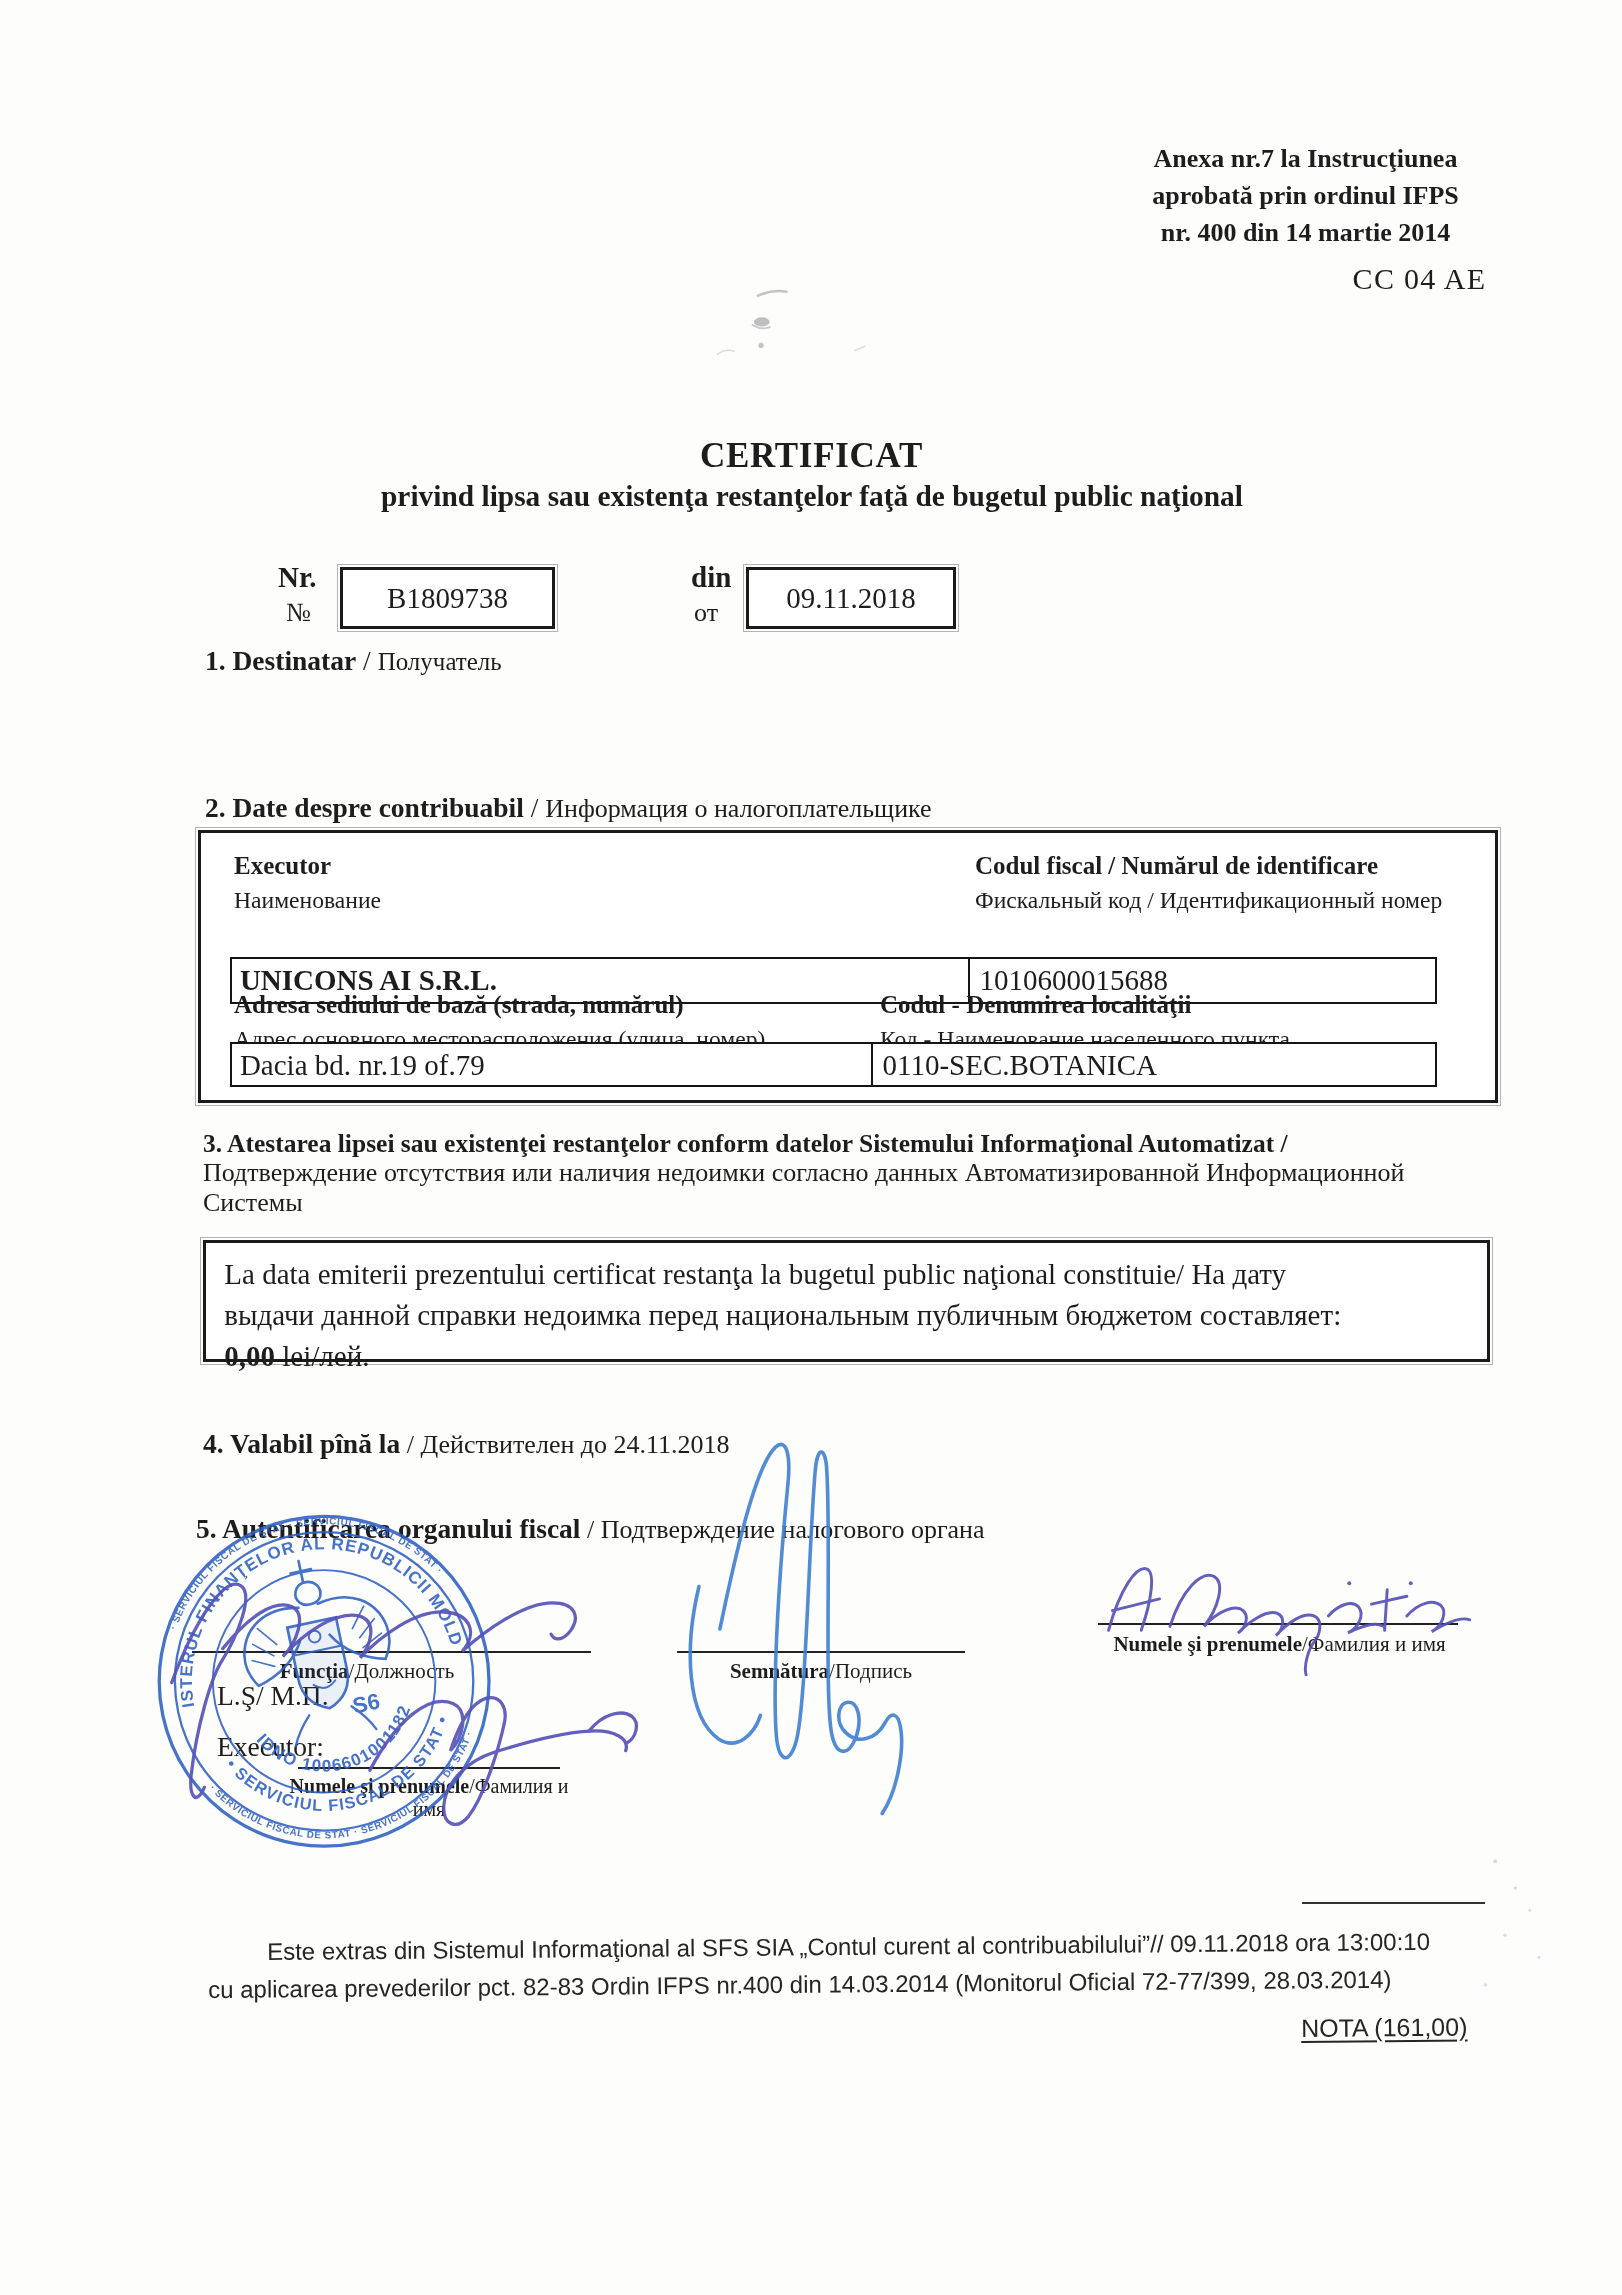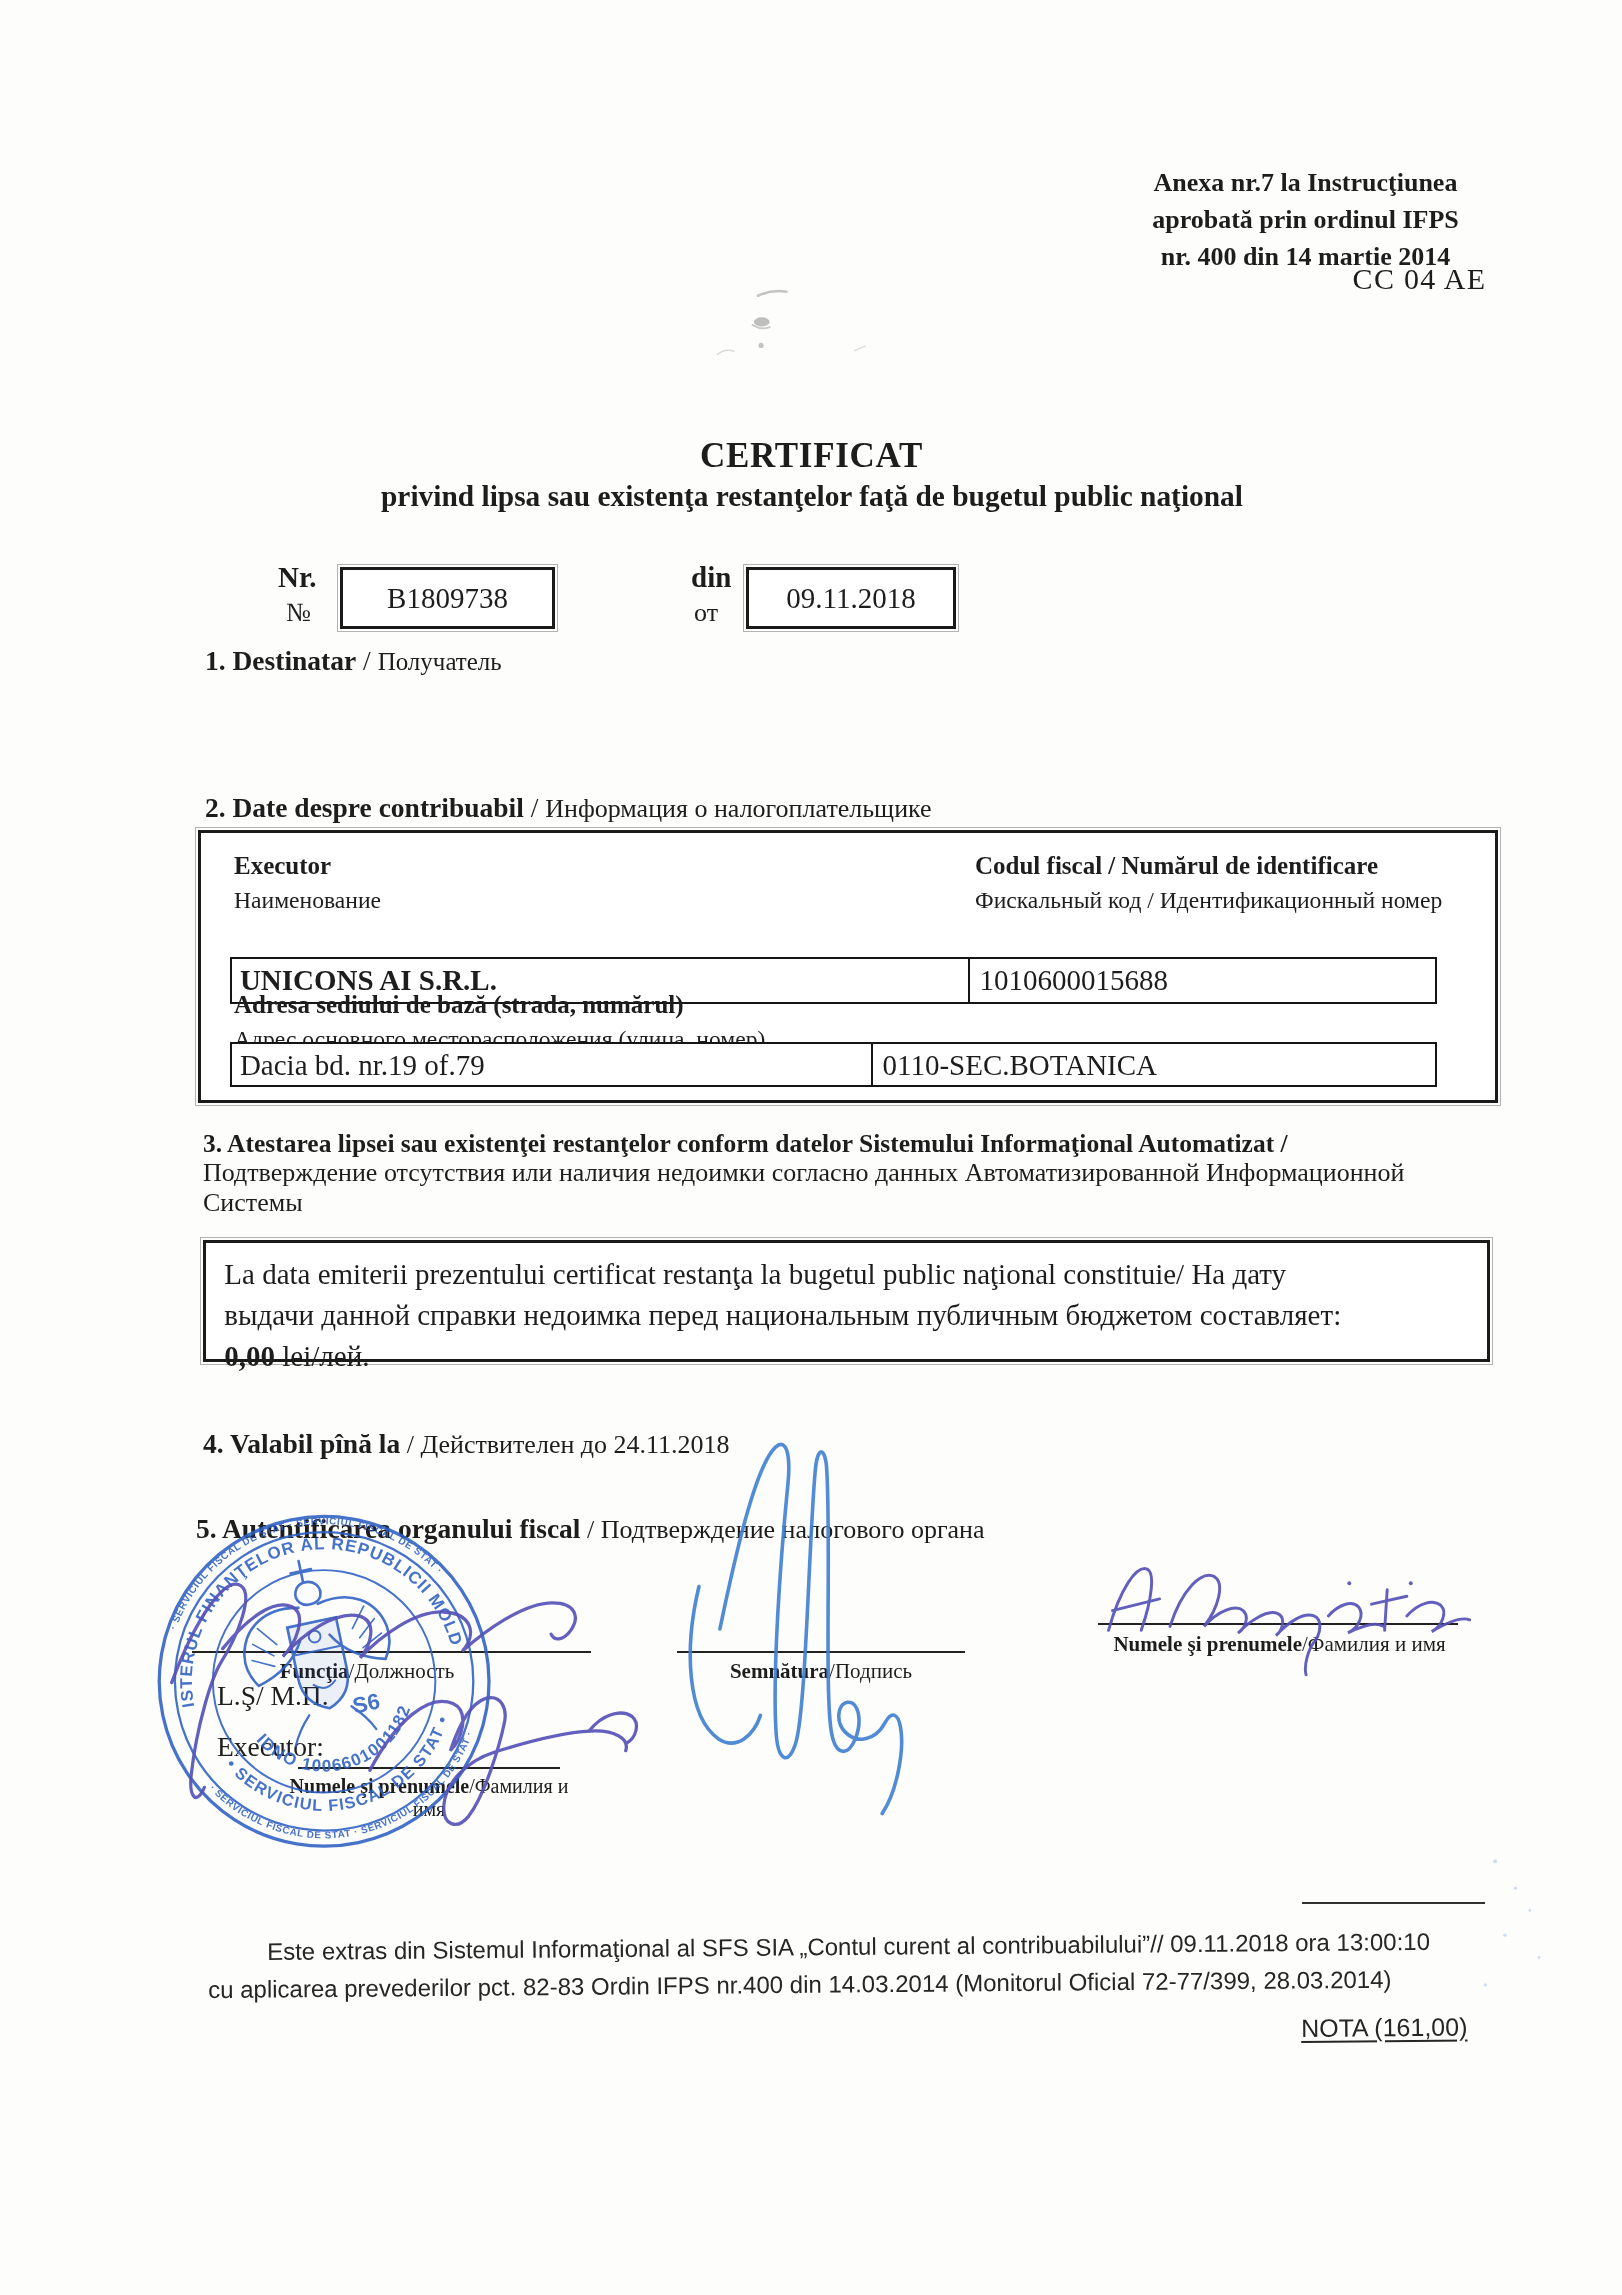--- a/index.html
+++ b/index.html
@@ -7,21 +7,21 @@
     position:relative; width:1623px; height:2295px; background:#fdfdfc;
     font-family:"Liberation Serif","DejaVu Serif",serif; color:#1d1d1d;
     overflow:hidden;
   }
   .abs{position:absolute;}
   .b{font-weight:bold;}
   .ctr{text-align:center;}
   .nowrap{white-space:nowrap;}
   .gbox{border:3.3px solid #1a1a1a; outline:0.7px solid rgba(26,26,26,.32); outline-offset:2px; background:#fff;}
   .thinbox{border:2.6px solid #151515; background:#fff;}
-  .hdr-note{font-weight:bold; font-size:26px; line-height:37px; text-align:center;margin-top:24px;}
+  .hdr-note{font-weight:bold; font-size:26px; line-height:37px; text-align:center;}
   .cc{font-size:30px; letter-spacing:1.3px;}
   .title{font-size:35px; font-weight:bold; letter-spacing:0.7px;}
   .subtitle{font-size:29.4px; font-weight:bold;}
   .lbl44{font-size:29px;}
   .lbl42{font-size:27.5px;}
   .val42{font-size:29px;}
   .tbl-lbl{font-size:23.6px; line-height:35px;}
   .tbl-lbl .ro{font-weight:bold; font-size:25px;}
   .s3{font-size:26px; line-height:29.4px;}
   .s3 .l1{font-weight:bold; font-size:25.5px;}
@@ -86,20 +86,24 @@
     </div>
     <div class="abs" style="left:741px; top:5.2px; padding-left:6.5px;">
       <span class="val42">1010600015688</span>
     </div>
   </div>
 
   <div class="abs tbl-lbl" style="left:234px; top:987px;">
     <div class="ro">Adresa sediului de bază (strada, numărul)</div>
     <div>Адрес основного месторасположения  (улица, номер)</div>
   </div>
+  <div class="abs tbl-lbl" style="left:880px; top:987px;">
+    <div class="ro">Codul - Denumirea localităţii</div>
+    <div>Код - Наименование населенного пункта</div>
+  </div>
 
   <div class="abs thinbox" style="left:230px; top:1042px; width:1203px; height:41px;">
     <div class="abs" style="left:0; top:0; width:641px; height:41px; border-right:2.6px solid #151515; padding:4.6px 0 0 7.9px; box-sizing:border-box;">
       <span class="val42">Dacia bd. nr.19 of.79</span>
     </div>
     <div class="abs" style="left:644px; top:4.6px; padding-left:6.5px;">
       <span class="val42">0110-SEC.BOTANICA</span>
     </div>
   </div>
 

